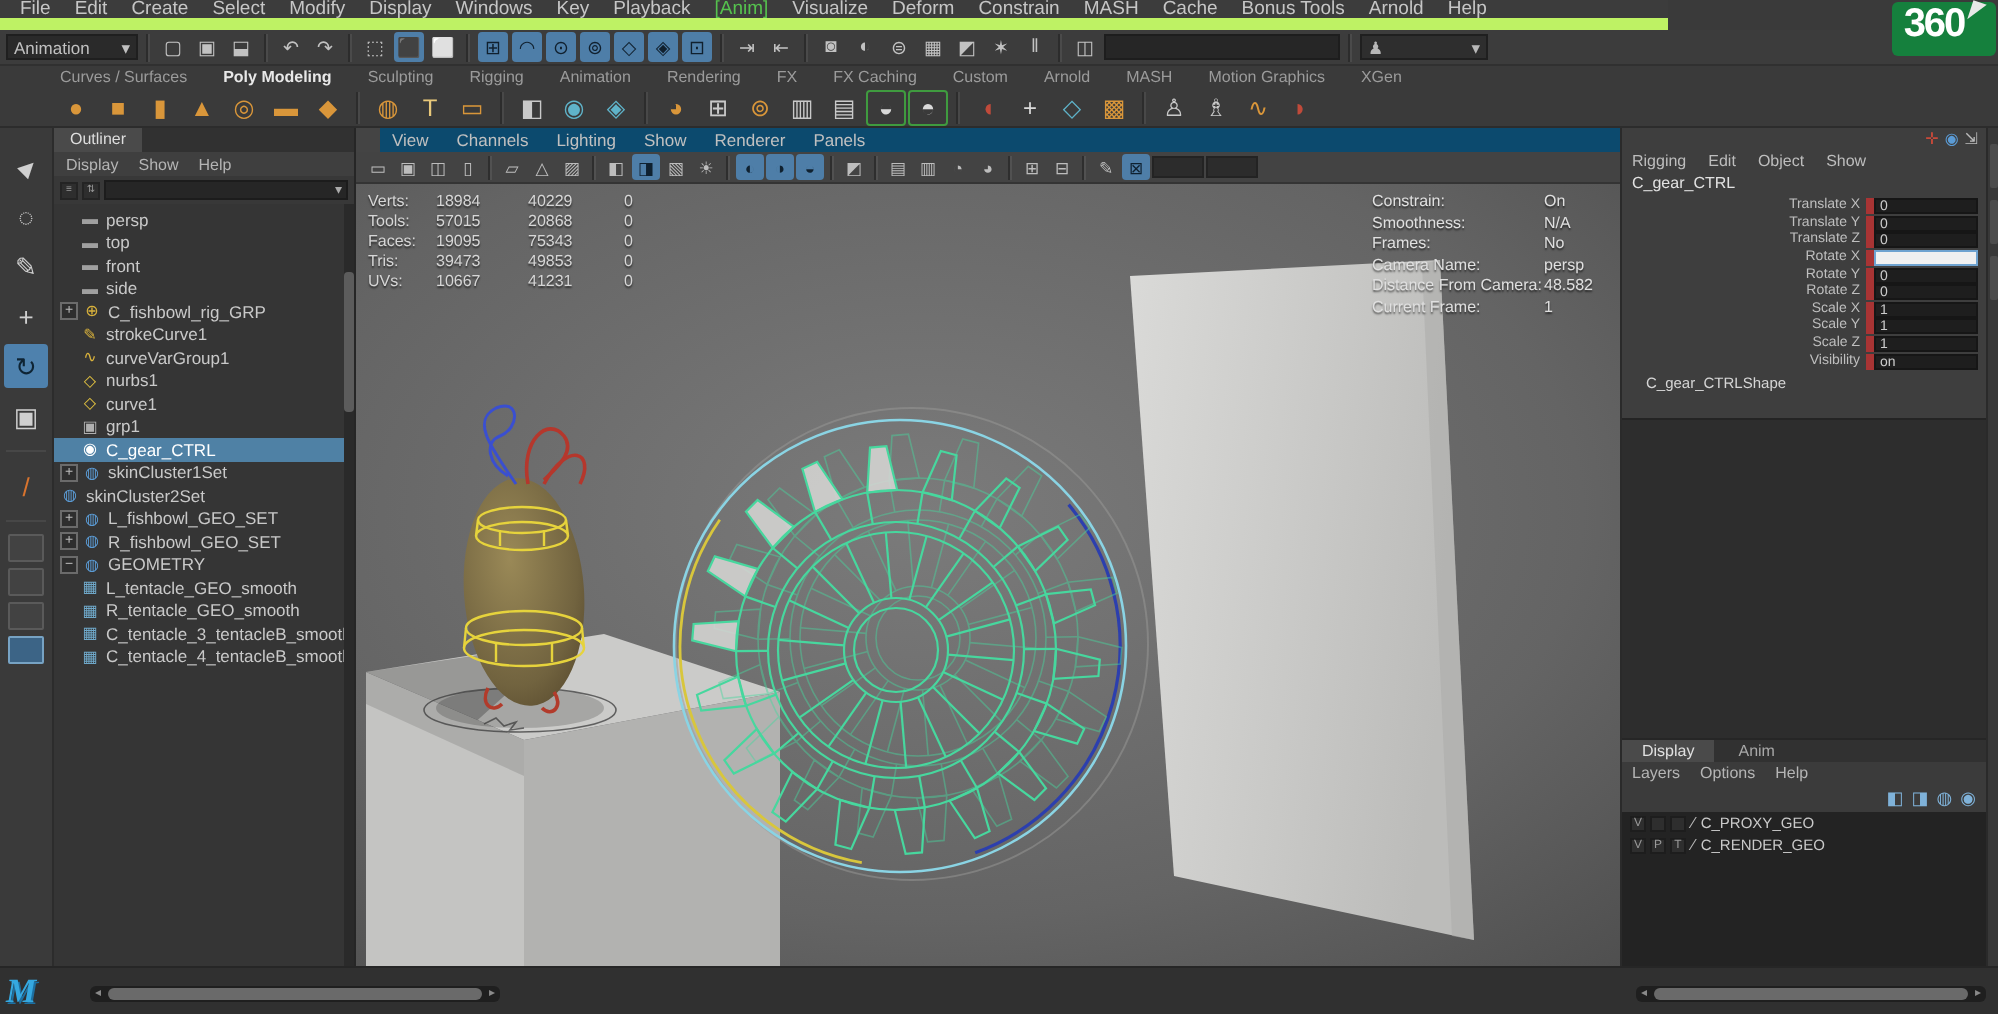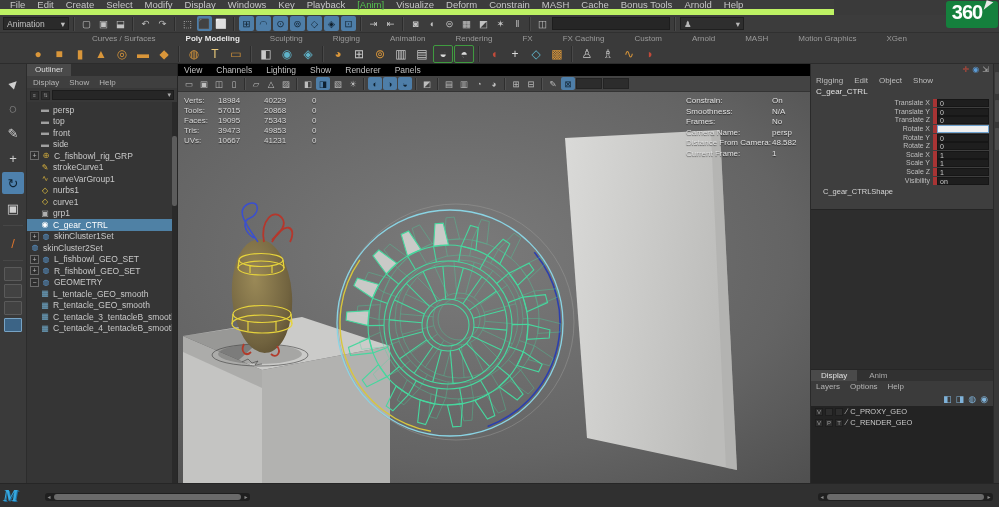--- a/index.html
+++ b/index.html
@@ -24,22 +24,22 @@
   #menuset{width:66px;height:13px;background:#2a2a2a;border:1px solid #1f1f1f;font-size:8.5px;color:#c0c0c0;
            display:flex;align-items:center;justify-content:space-between;padding:0 3px;}
   .sl-sep{width:2px;height:14px;border-left:1px solid #2c2c2c;border-right:1px solid #4a4a4a;margin:0 2px;}
   .sl-icon{width:15px;height:15px;border-radius:2px;display:flex;align-items:center;justify-content:center;
            font-size:9.5px;color:#c2c2c2;background:transparent;}
   .sl-icon.active{background:#4e7ea8;color:#10202e;}
   #sl-input{width:118px;height:13px;background:#262626;border:1px solid #1d1d1d;}
   #sl-drop{width:64px;height:13px;background:#2e2e2e;border:1px solid #1f1f1f;font-size:8.5px;color:#b8b8b8;
            display:flex;align-items:center;justify-content:space-between;padding:0 3px;}
   
-  #shelf-tabs{left:0;top:33px;width:999px;height:11px;display:flex;align-items:center;gap:18px;
-              padding:0 24px;font-size:8px;color:#9b9b9b;background:#3a3a3a;justify-content:center;}
+  #shelf-tabs{left:0;top:33px;width:999px;height:11px;display:flex;align-items:center;gap:6px;
+              padding:0 24px;font-size:8px;color:#9b9b9b;background:#3a3a3a;}
   .shelf-tab{padding:0 6px;}
   .shelf-tab.active{color:#e8e8e8;font-weight:bold;}
   #shelf-icons{left:0;top:44px;width:999px;height:20px;background:#3a3a3a;border-bottom:1px solid #2c2c2c;
                display:flex;align-items:center;padding:0 28px;gap:1px;}
   .sh-icon{width:20px;height:18px;display:flex;align-items:center;justify-content:center;font-size:12px;border-radius:2px;}
   .sh-sep{width:2px;height:16px;border-left:1px solid #2c2c2c;border-right:1px solid #484848;margin:0 3px;}
   
   #toolbox{left:0;top:64px;width:27px;height:419px;background:#3a3a3a;border-right:1px solid #2c2c2c;
            display:flex;flex-direction:column;align-items:center;padding-top:8px;gap:3px;}
   .tb-tool{width:22px;height:22px;border-radius:2px;display:flex;align-items:center;justify-content:center;
@@ -60,21 +60,21 @@
   #ol-input{flex:1;height:10px;background:#262626;border:1px solid #1c1c1c;color:#aaa;font-size:7px;display:flex;align-items:center;justify-content:flex-end;padding:0 2px;}
   #ol-tree{flex:1;position:relative;overflow:hidden;background:#353535;padding-top:2px;}
   .ol-row{height:11.5px;display:flex;align-items:center;font-size:8.5px;color:#c9c9c9;white-space:nowrap;padding-left:3px;}
   .ol-row.sel{background:#4f81a5;color:#fff;}
   .ol-exp{width:9px;height:9px;border:1px solid #6b6b6b;background:#2e2e2e;color:#bbb;font-size:7px;line-height:7px;text-align:center;margin-right:2px;flex:none;}
   .ol-ico{width:10px;margin-right:3px;font-size:8px;flex:none;text-align:center;}
   #ol-vscroll{position:absolute;right:0;top:0;width:5px;height:100%;background:#2a2a2a;}
   #ol-vhandle{position:absolute;right:0;top:34px;width:5px;height:70px;background:#5c5c5c;border-radius:2px;}
   
   #viewport{left:178px;top:64px;width:632px;height:419px;background:#444;}
-  #vp-menus{height:12px;display:flex;gap:14px;align-items:center;padding:0 6px;font-size:8.5px;color:#c0c0c0;background:#000000;}
+  #vp-menus{height:12px;display:flex;gap:14px;align-items:center;padding:0 6px;font-size:8.5px;color:#c0c0c0;background:#0c4a6e;margin-left:12px;}
   #vp-icons{height:16px;display:flex;align-items:center;gap:1px;padding:0 4px;background:#434343;border-bottom:1px solid #343434;}
   .vp-icon{width:14px;height:13px;border-radius:2px;display:flex;align-items:center;justify-content:center;font-size:8.5px;color:#bdbdbd;}
   .vp-icon.active{background:#4e7ea8;color:#0f2130;}
   .vp-sep{width:2px;height:12px;border-left:1px solid #2e2e2e;border-right:1px solid #515151;margin:0 2px;}
   .vp-readout{width:26px;height:11px;background:#2c2c2c;border:1px solid #232323;}
   #scene{position:absolute;left:0;top:28px;width:632px;height:391px;}
   #hud-left{position:absolute;left:6px;top:4px;font-size:8px;color:#d6d6d6;text-shadow:0 1px 1px rgba(0,0,0,.6);line-height:10px;}
   .hudl-lbl{display:inline-block;width:34px;}
   .hudl-c1{display:inline-block;width:46px;}
   .hudl-c2{display:inline-block;width:48px;}

